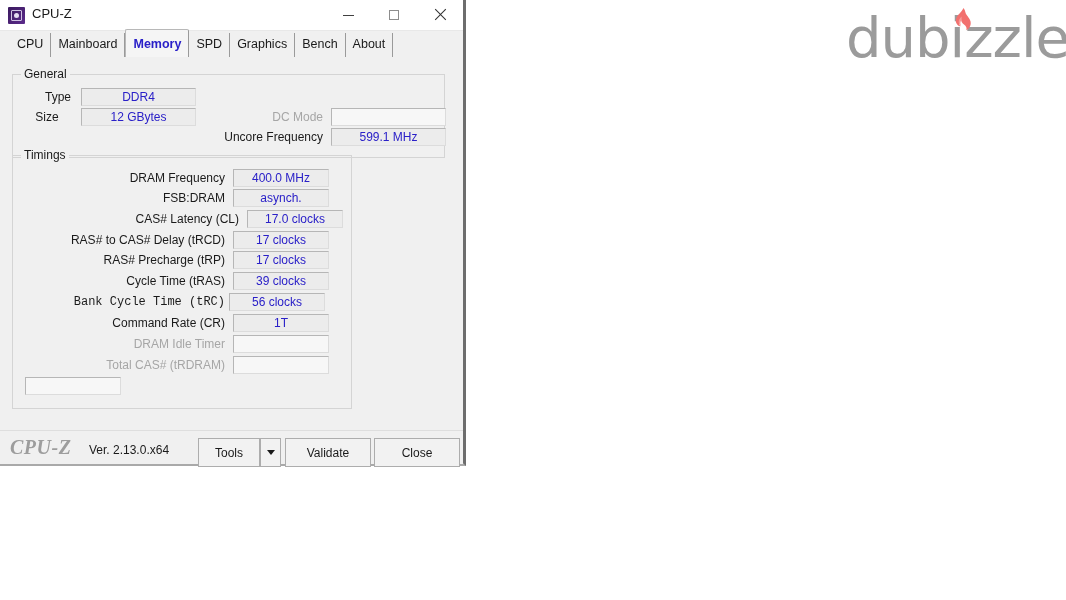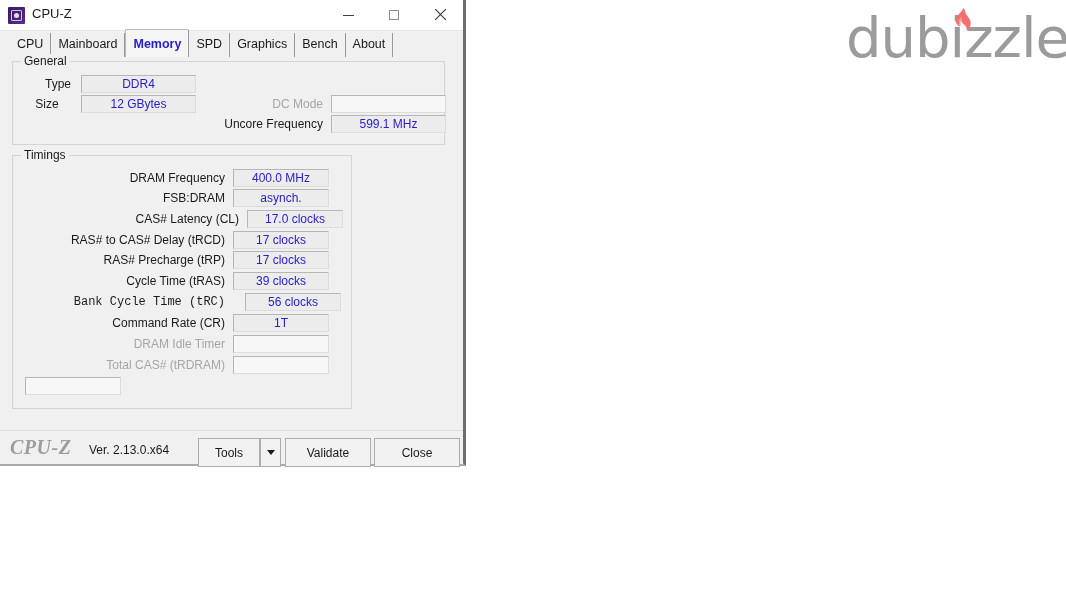--- a/index.html
+++ b/index.html
@@ -161,21 +161,21 @@
   .groupbox > .gb-title {
     position: absolute;
     top: -8px;
     left: 8px;
     background: #f0f0f0;
     padding: 0 3px;
     font-size: 12px;
     color: #1a1a1a;
   }
 
-  #gb-general { left: 12px; top: 4px; width: 431px; height: 82px; }
+  #gb-general { left: 12px; top: 17px; width: 431px; height: 82px; }
   #gb-timings { left: 12px; top: 98px; width: 338px; height: 252px; }
 
   
   .row {
     position: absolute;
     display: flex;
     align-items: center;
   }
   .lbl {
     font-size: 12px;
@@ -369,21 +369,21 @@
           <div class="val" style="width:96px; margin-left:8px;">17 clocks</div>
         </div>
 
         <div class="row" style="left:4px; top:116px;">
           <div class="lbl" style="width:208px;">Cycle Time (tRAS)</div>
           <div class="val" style="width:96px; margin-left:8px;">39 clocks</div>
         </div>
 
         <div class="row" style="left:4px; top:137px;">
           <div class="lbl" style="width:208px;font-family:Liberation Mono, monospace;">Bank Cycle Time (tRC)</div>
-          <div class="val" style="width:96px; margin-left:20px;">56 clocks</div>
+          <div class="val" style="width:96px; margin-left:4px;">56 clocks</div>
         </div>
 
         <div class="row" style="left:4px; top:158px;">
           <div class="lbl" style="width:208px;">Command Rate (CR)</div>
           <div class="val" style="width:96px; margin-left:8px;">1T</div>
         </div>
 
         <div class="row" style="left:4px; top:179px;">
           <div class="lbl dim" style="width:208px;">DRAM Idle Timer</div>
           <div class="val empty" style="width:96px; margin-left:8px;"></div>

